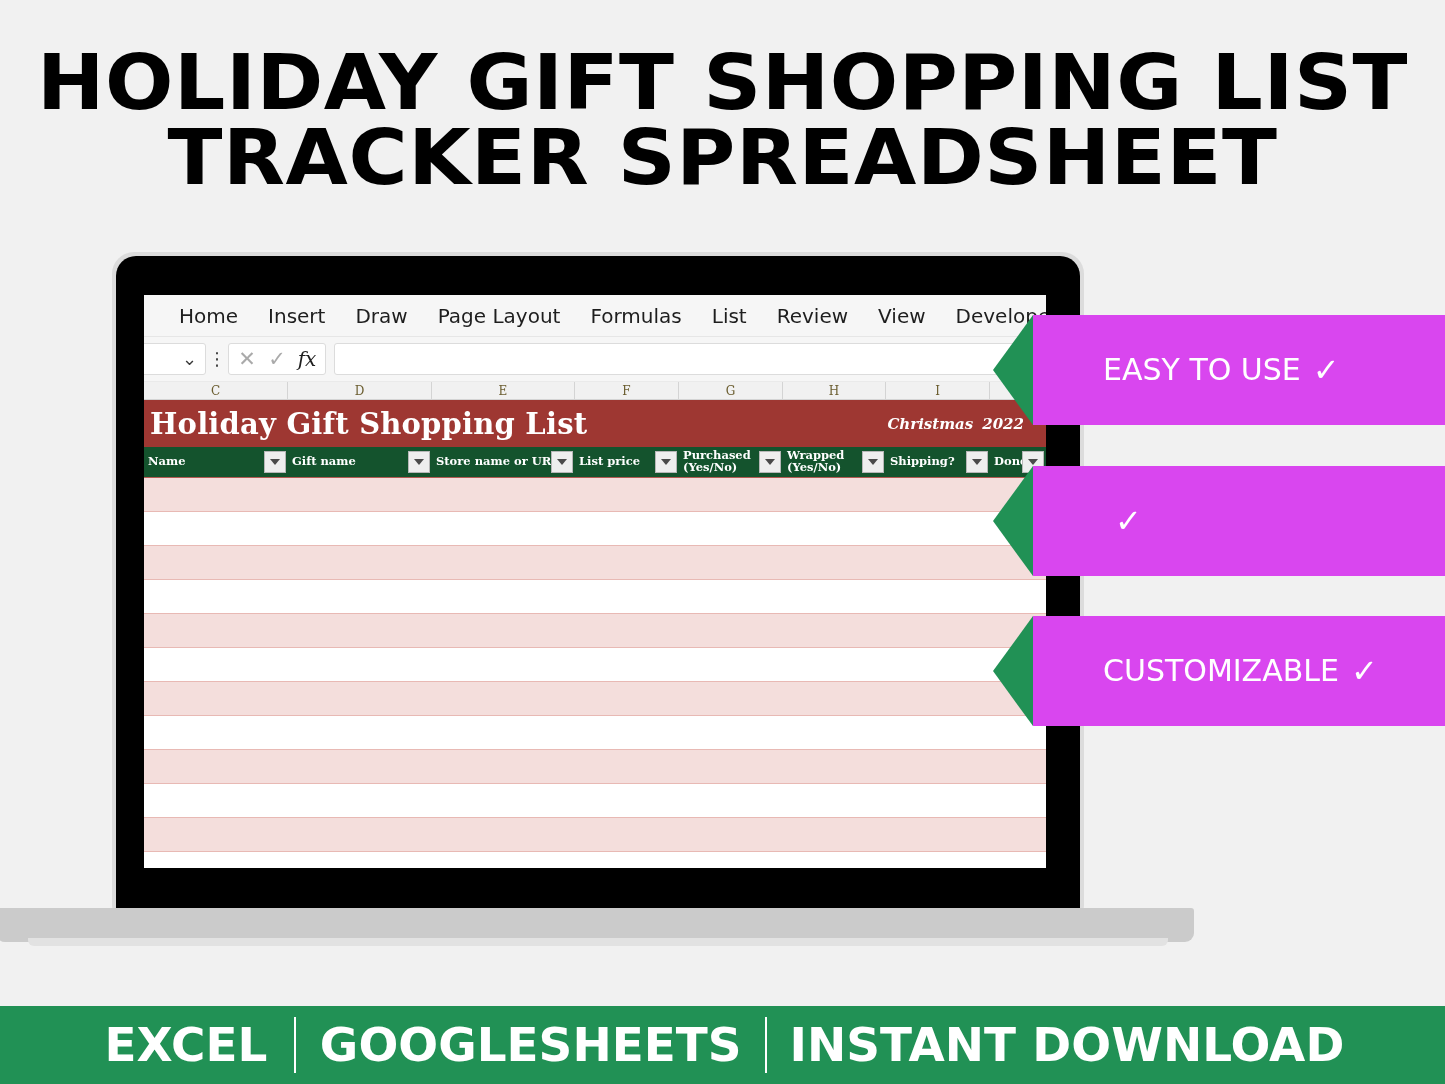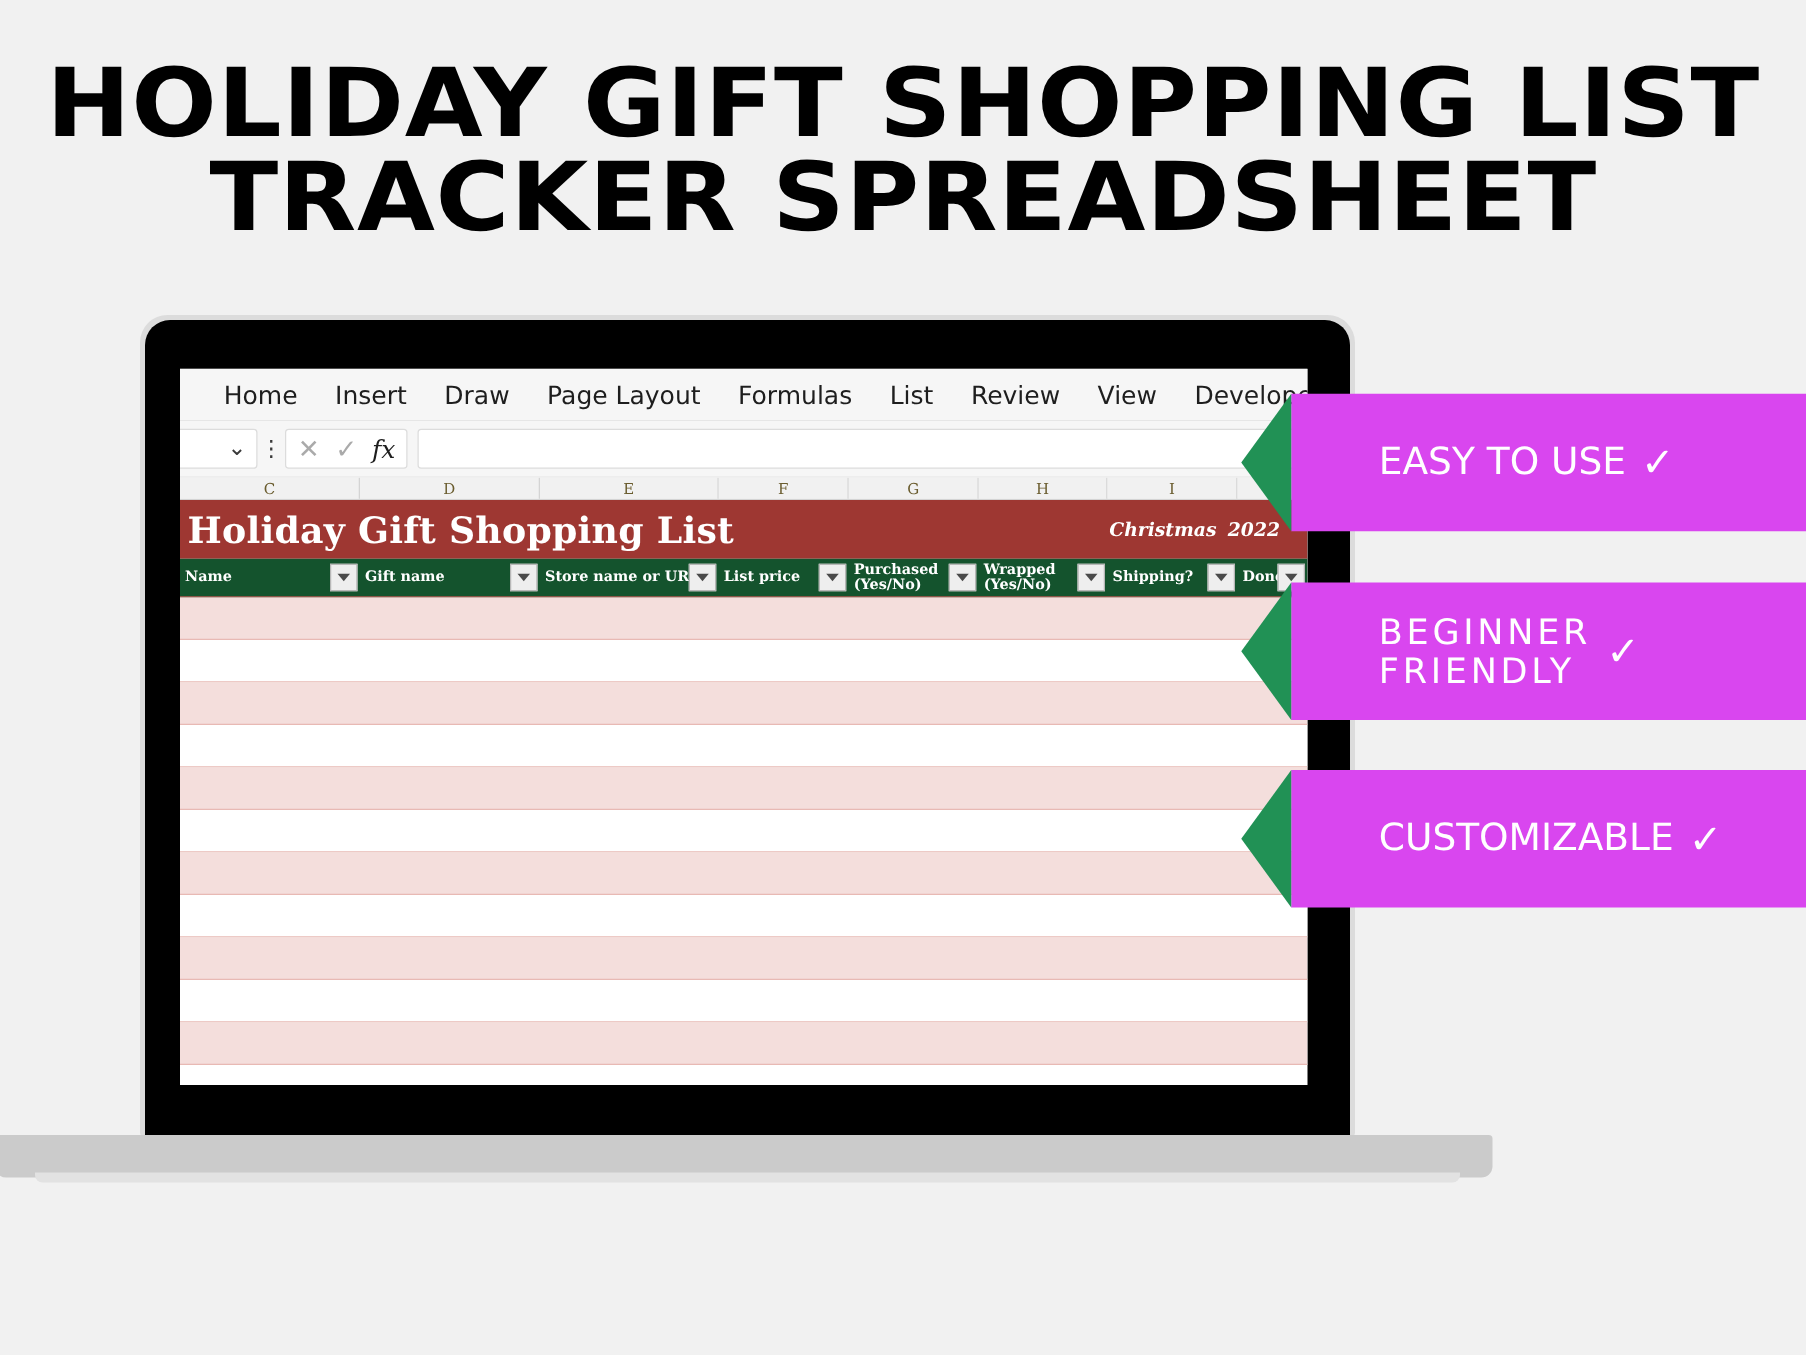--- a/index.html
+++ b/index.html
@@ -468,23 +468,28 @@
   </div>
 
   <div class="laptop-base"></div>
   <div class="laptop-base-shadow"></div>
 
   <div class="callout" id="callout-0">
     <span class="callout-text">EASY TO USE</span>
     <span class="callout-check">✓</span>
   </div>
   <div class="callout" id="callout-1">
-    <span class="callout-text">BEGINNER
-FRIENDLY</span>
     <span class="callout-check">✓</span>
   </div>
   <div class="callout" id="callout-2">
     <span class="callout-text">CUSTOMIZABLE</span>
     <span class="callout-check">✓</span>
   </div>
 
+  <div class="footer" id="footer">
+      <div class="footer-item">EXCEL</div>
+      <div class="footer-sep"></div>
+      <div class="footer-item">GOOGLESHEETS</div>
+      <div class="footer-sep"></div>
+      <div class="footer-item">INSTANT DOWNLOAD</div>
+    </div>
 
 </div>
 
 </body></html>

